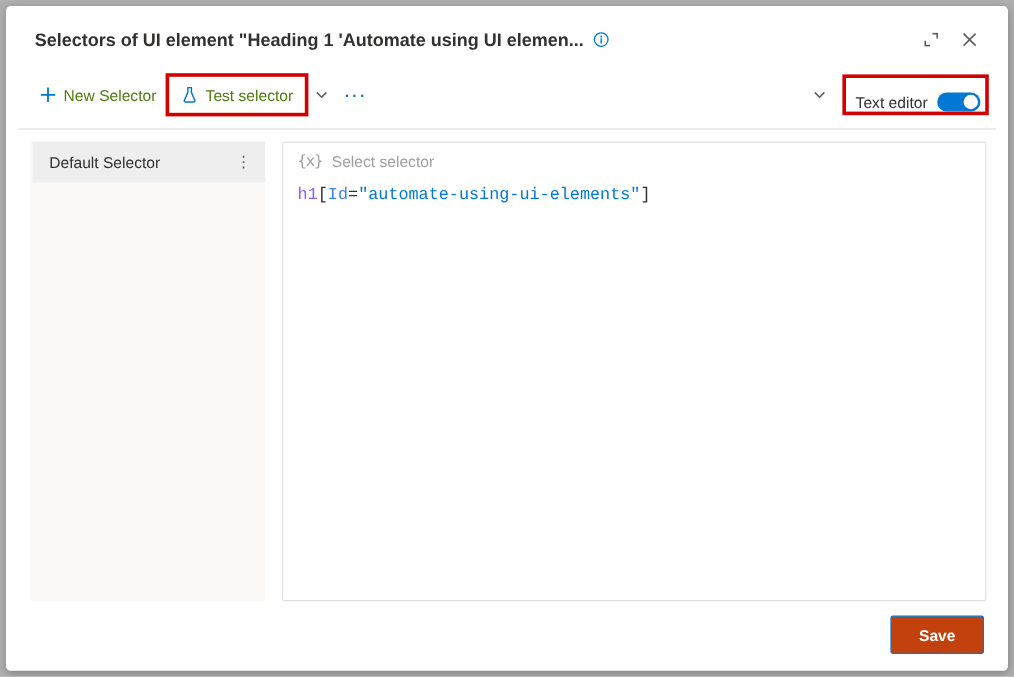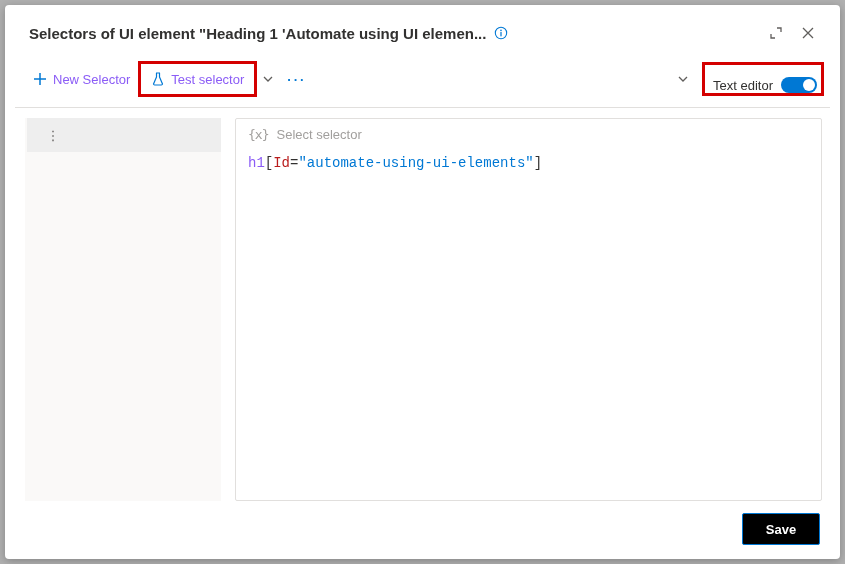--- a/index.html
+++ b/index.html
@@ -6,47 +6,47 @@
     body { font-family: "Segoe UI", Arial, sans-serif; font-size: 13px; color: #323130; background: #b0b0b0; width: 845px; height: 564px; display: flex; align-items: center; justify-content: center; }
     .dialog { background: #fff; width: 835px; height: 554px; border-radius: 4px; box-shadow: 0 2px 8px rgba(0,0,0,.25); display: flex; flex-direction: column; padding: 10px 10px 8px 10px; }
     
     .titlebar { display: flex; align-items: center; padding: 4px 6px 10px 14px; }
     .title { font-size: 15px; font-weight: 600; flex: none; max-width: 460px; white-space: nowrap; overflow: hidden; text-overflow: ellipsis; }
     .info-icon { color: #0078d4; margin-left: 8px; display: inline-flex; }
     .title-spacer { flex: 1; }
     .title-btn { width: 32px; height: 28px; display: inline-flex; align-items: center; justify-content: center; color: #605e5c; background: none; border: none; cursor: pointer; }
     
     .toolbar { display: flex; align-items: center; padding: 4px 6px 10px 10px; border-bottom: 1px solid #e1dfdd; }
-    .tbtn { display: inline-flex; align-items: center; height: 30px; padding: 0 8px; background: none; border: none; cursor: pointer; color: #8b5cf6; gap: 6px; font-size: 13px; }
+    .tbtn { display: inline-flex; align-items: center; height: 30px; padding: 0 8px; background: none; border: none; cursor: pointer; color: #4d7c0f; gap: 6px; font-size: 13px; }
     .tbtn .ticon { color: #0078d4; display: inline-flex; }
     .chev { display: inline-flex; align-items: center; justify-content: center; width: 22px; height: 30px; color: #605e5c; background: none; border: none; cursor: pointer; }
     .more { color: #0078d4; letter-spacing: 2px; font-weight: bold; width: 28px; }
     .tb-spacer { flex: 1; }
     .highlight-red { border: 3px solid #d40000; }
     .hl-test { padding: 0 2px; }
     .hl-texteditor { display: inline-flex; align-items: center; padding: 0 4px 0 8px; height: 34px; gap: 8px; }
     .toggle { width: 36px; height: 16px; border-radius: 10px; background: #0078d4; position: relative; }
     .toggle::after { content: ""; position: absolute; right: 2px; top: 2px; width: 12px; height: 12px; border-radius: 50%; background: #fff; }
     
     .body { display: flex; flex: 1; gap: 14px; padding: 10px 8px 0 10px; min-height: 0; }
     .sidebar { width: 196px; background: #faf9f8; display: flex; flex-direction: column; }
     .selector-row { display: flex; align-items: center; height: 34px; padding: 0 6px 0 14px; background: #eeeeee; border-left: 2px solid #faf9f8; cursor: pointer; }
     .selector-row span { flex: 1; font-size: 13px; }
     .row-more { color: #605e5c; background: none; border: none; height: 34px; width: 24px; cursor: pointer; font-size:16px; }
     .editor { flex: 1; border: 1px solid #e1dfdd; border-radius: 2px; display: flex; flex-direction: column; padding: 0; }
     .var-bar { display: flex; align-items: center; height: 30px; padding: 0 12px; color: #a19f9d; gap: 8px; }
     .fx { font-family: Consolas, monospace; font-size: 13px; color: #a19f9d; letter-spacing:-1px; }
     .code { padding: 6px 12px; font-family: Consolas, "Courier New", monospace; font-size: 14px; }
     .tok-tag { color: #8b5cf6; }
-    .tok-attr { color: #b91c1c; }
+    .tok-attr { color: #3b82f6; }
     .tok-str { color: #0078d4; }
     
     .footer { display: flex; justify-content: flex-end; gap: 10px; padding: 12px 10px 6px 6px; }
     .btn { height: 32px; min-width: 78px; padding: 0 18px; border-radius: 2px; font-size: 13px; cursor: pointer; }
-    .btn-primary { background: #000000; color: #fff; border: 1px solid #0078d4; font-weight: 600; }
+    .btn-primary { background: #c2410c; color: #fff; border: 1px solid #0078d4; font-weight: 600; }
     .btn-secondary { background: #fff; color: #323130; border: 1px solid #8a8886; }
     svg { display: block; }
   </style>
 </head>
 <body>
 
 <div class="dialog">
 
   <div class="titlebar">
     <div class="title">Selectors of UI element "Heading 1 'Automate using UI elemen...</div>
@@ -111,20 +111,21 @@
 
     <span class="highlight-red hl-texteditor" style="margin-left:8px;align-items:flex-end;">
       <span>Text editor</span>
       <div class="toggle"></div>
     </span>
   </div>
 
   <div class="body">
     <div class="sidebar">
       <div class="selector-row">
+        <span>Default Selector</span>
         <button class="row-more">
           <span>⋮</span>
         </button>
       </div>
     </div>
 
     <div class="editor">
       <div class="var-bar">
         <span class="fx">{x}</span>
         <span>Select selector</span>

